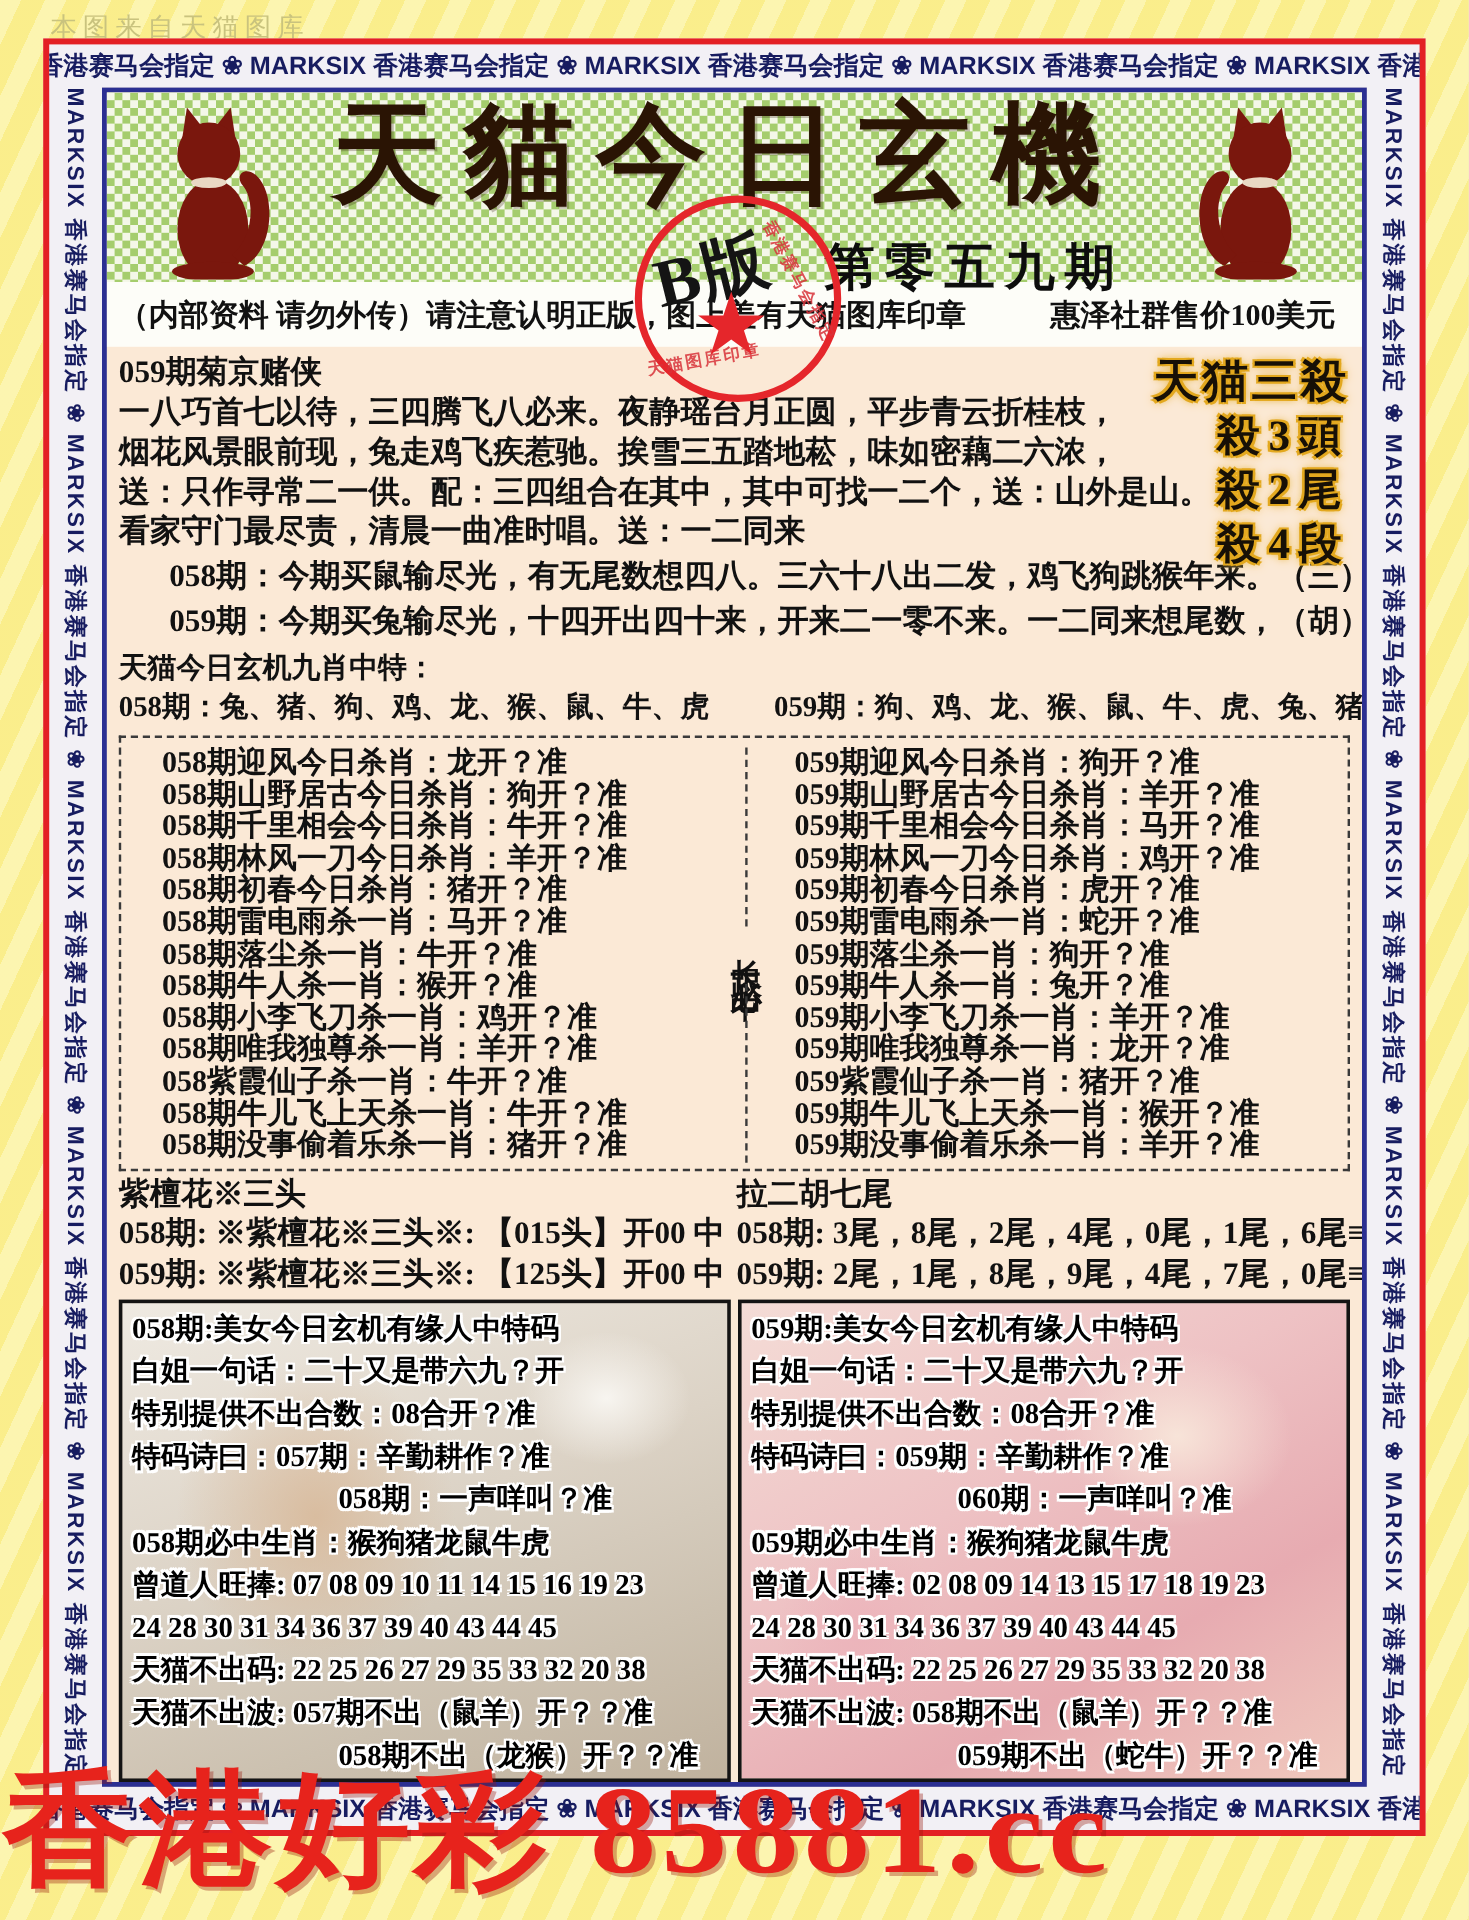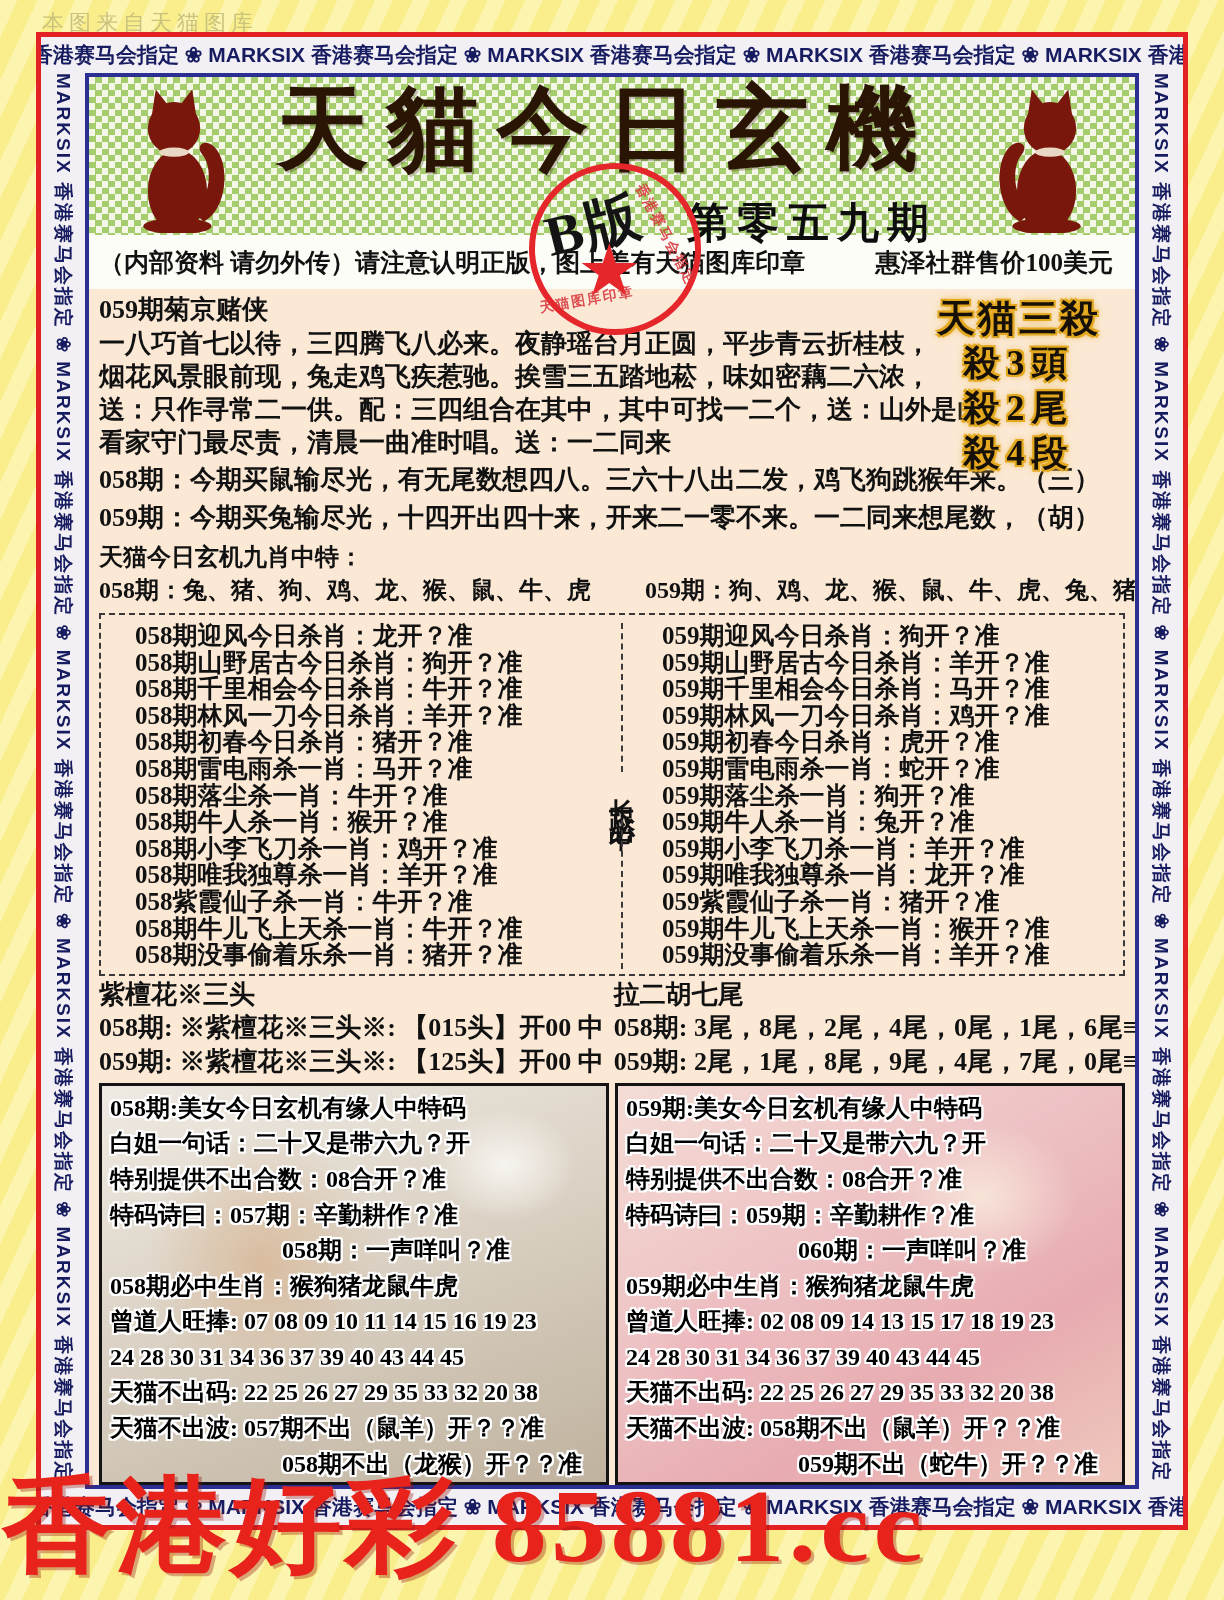--- a/index.html
+++ b/index.html
@@ -49,25 +49,25 @@
             display:flex; align-items:center; justify-content:space-between;
             padding:0 22px 0 10px; font-size:25px; font-weight:bold; }
 
   
   .main { flex:1; padding:4px 10px 0; position:relative; overflow:hidden; }
   .poem-wrap { position:relative; padding-right:218px; min-height:166px; }
   .poem-title { font-size:26px; font-weight:bold; line-height:34px; }
   .poem-line { font-size:26px; font-weight:bold; line-height:33px; white-space:nowrap; }
   .gold { text-shadow:-2px -2px 0 #e3a81e, 2px -2px 0 #e3a81e, -2px 2px 0 #e3a81e, 2px 2px 0 #e3a81e,
           0 0 6px #e9b94a, 0 0 10px #e9b94a; }
-  .sansha { position:absolute; right:0; top:2px; width:212px; text-align:center; color:#171006; }
+  .sansha { position:absolute; right:0; top:2px; width:212px; text-align:right; color:#171006; }
   .sansha .t { font-size:38px; font-weight:bold; letter-spacing:3px; line-height:46px; }
   .sansha .l { font-size:36px; font-weight:bold; letter-spacing:7px; line-height:45px; }
 
-  .tips { margin-top:2px; }
+  .tips { margin-top:2px;margin-left:42px; }
   .tip { font-size:26px; font-weight:bold; line-height:38px; white-space:nowrap; }
 
   .ninexiao { margin-top:4px; }
   .ninexiao .t { font-size:24px; font-weight:bold; line-height:32px; }
   .ninexiao .row { display:flex; gap:54px; font-size:24px; font-weight:bold; line-height:34px; white-space:nowrap; }
 
   .killbox { margin-top:6px; border:2px dashed #3a3a3a; display:flex; padding:8px 0 5px; }
   .kcol { flex:1; }
   .kcol .krow { font-size:25px; font-weight:bold; line-height:26.6px; white-space:nowrap; }
   .kcol.kl { padding-left:34px; } .kcol.kr { padding-left:14px; }

